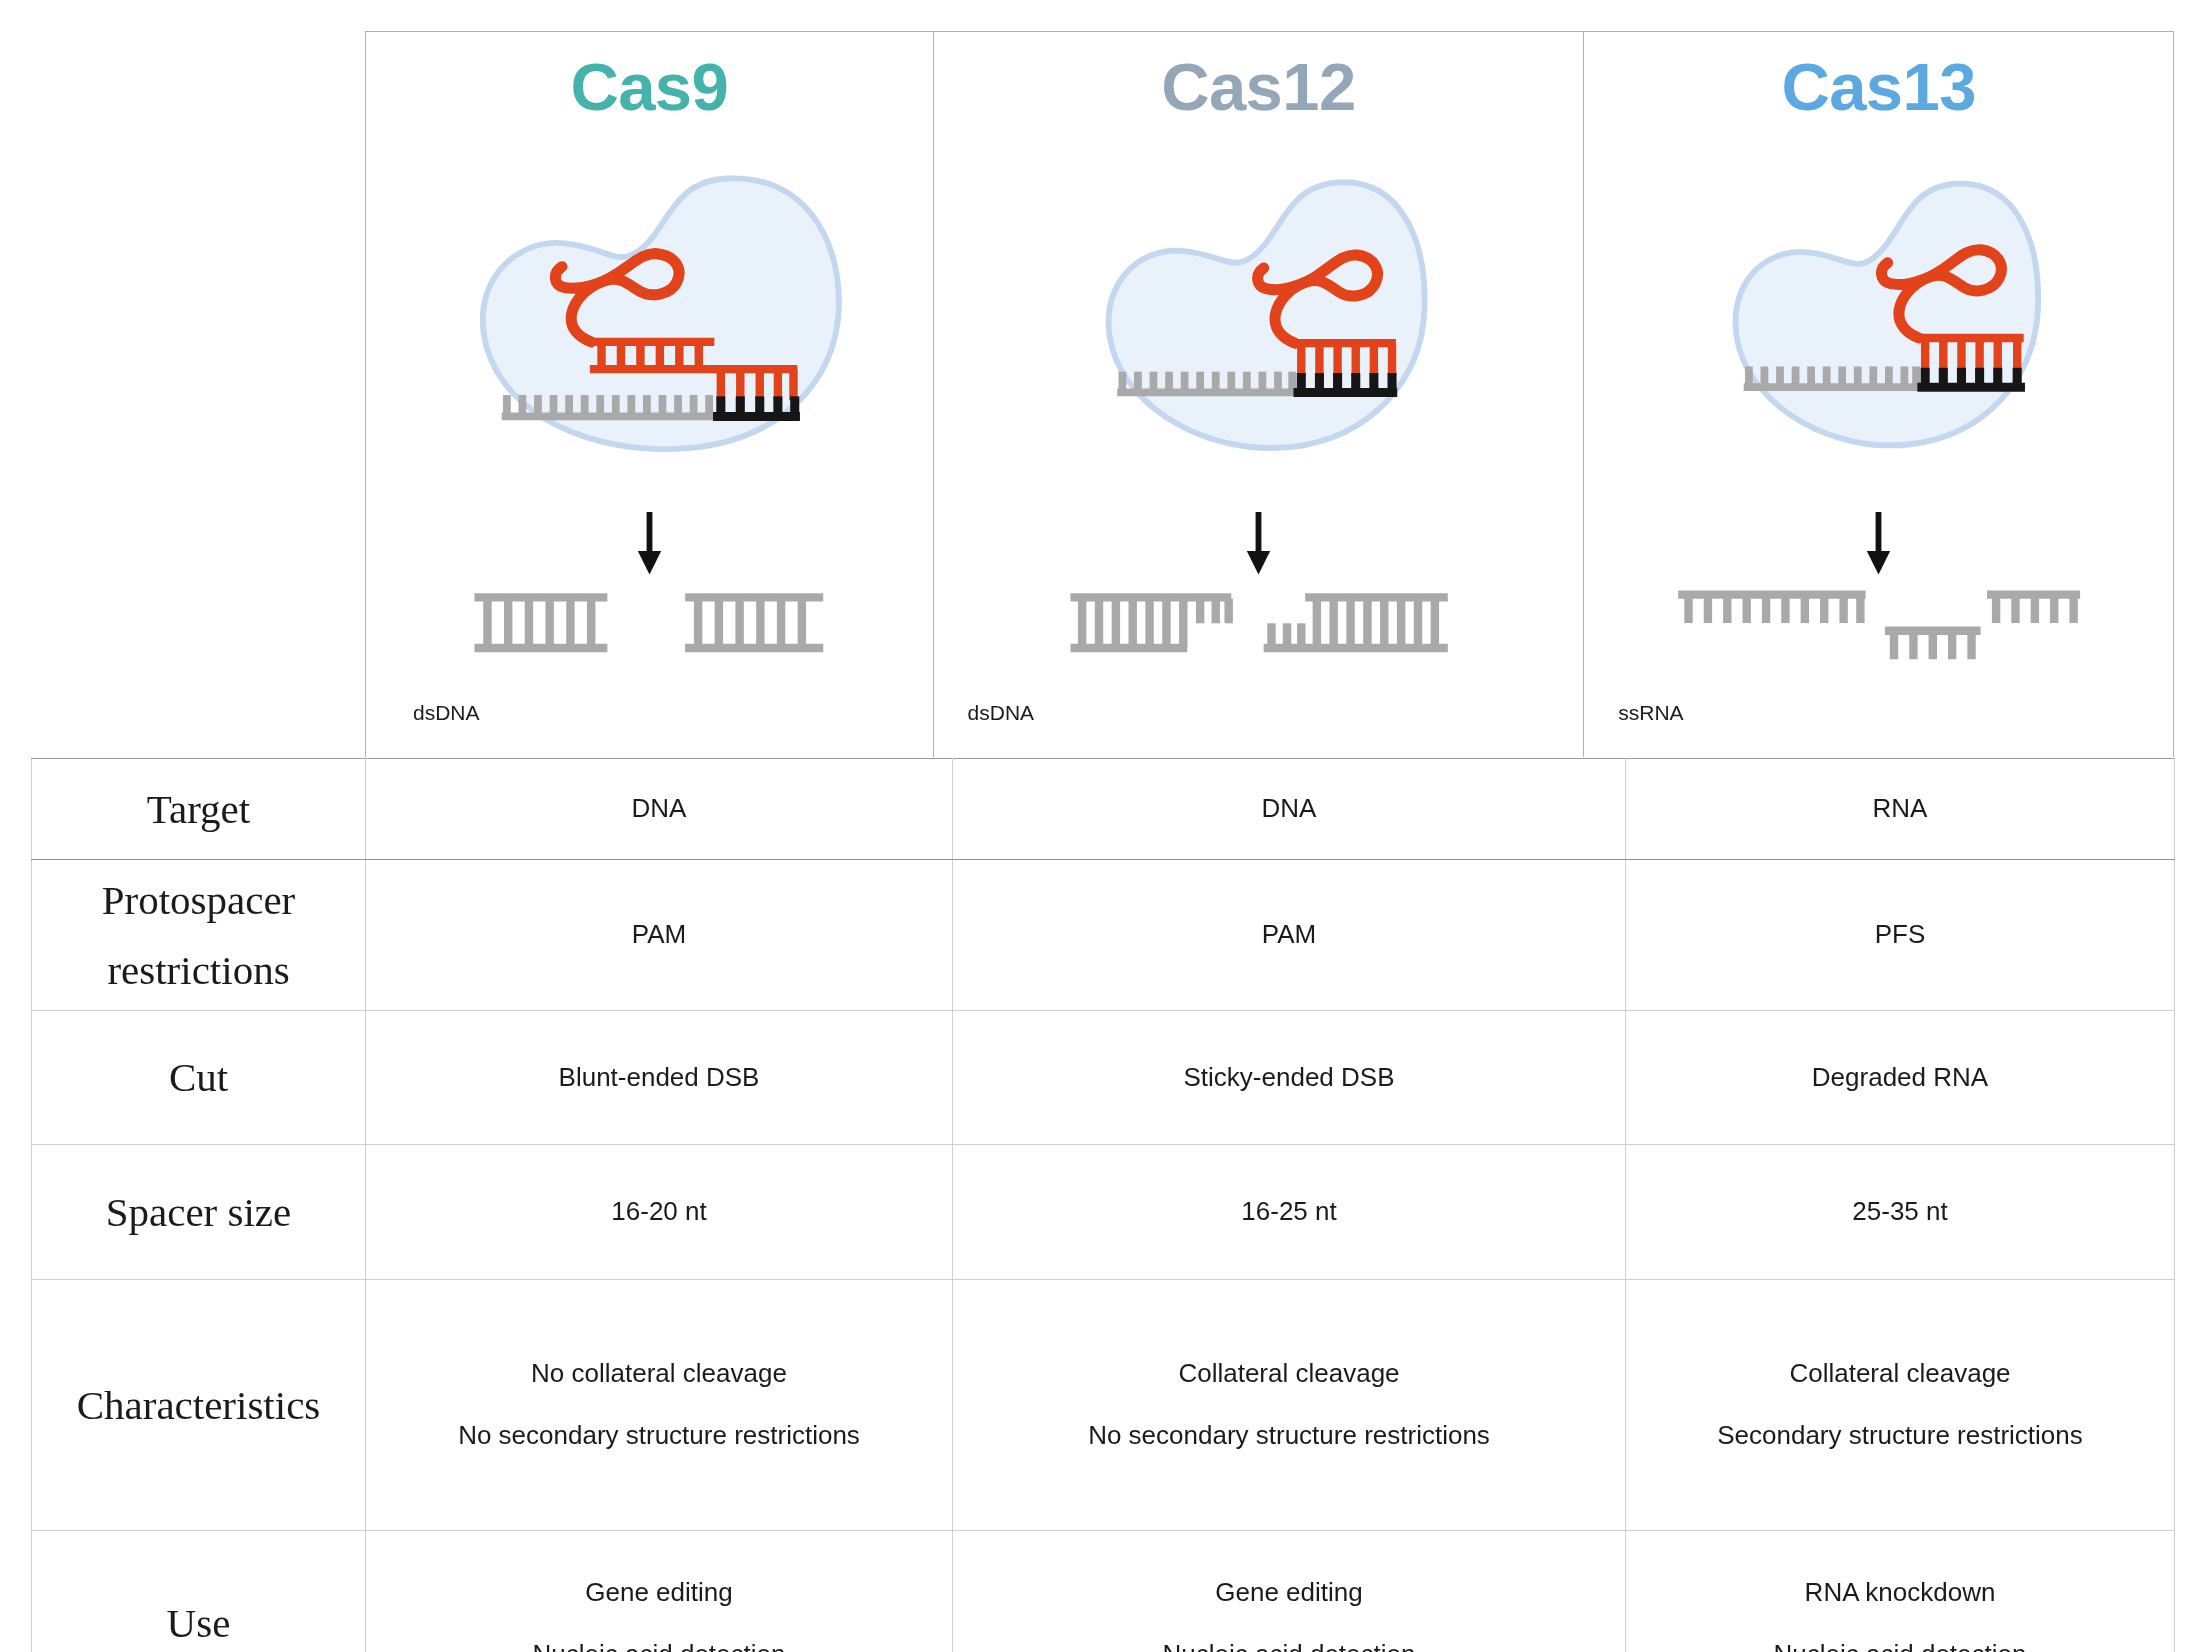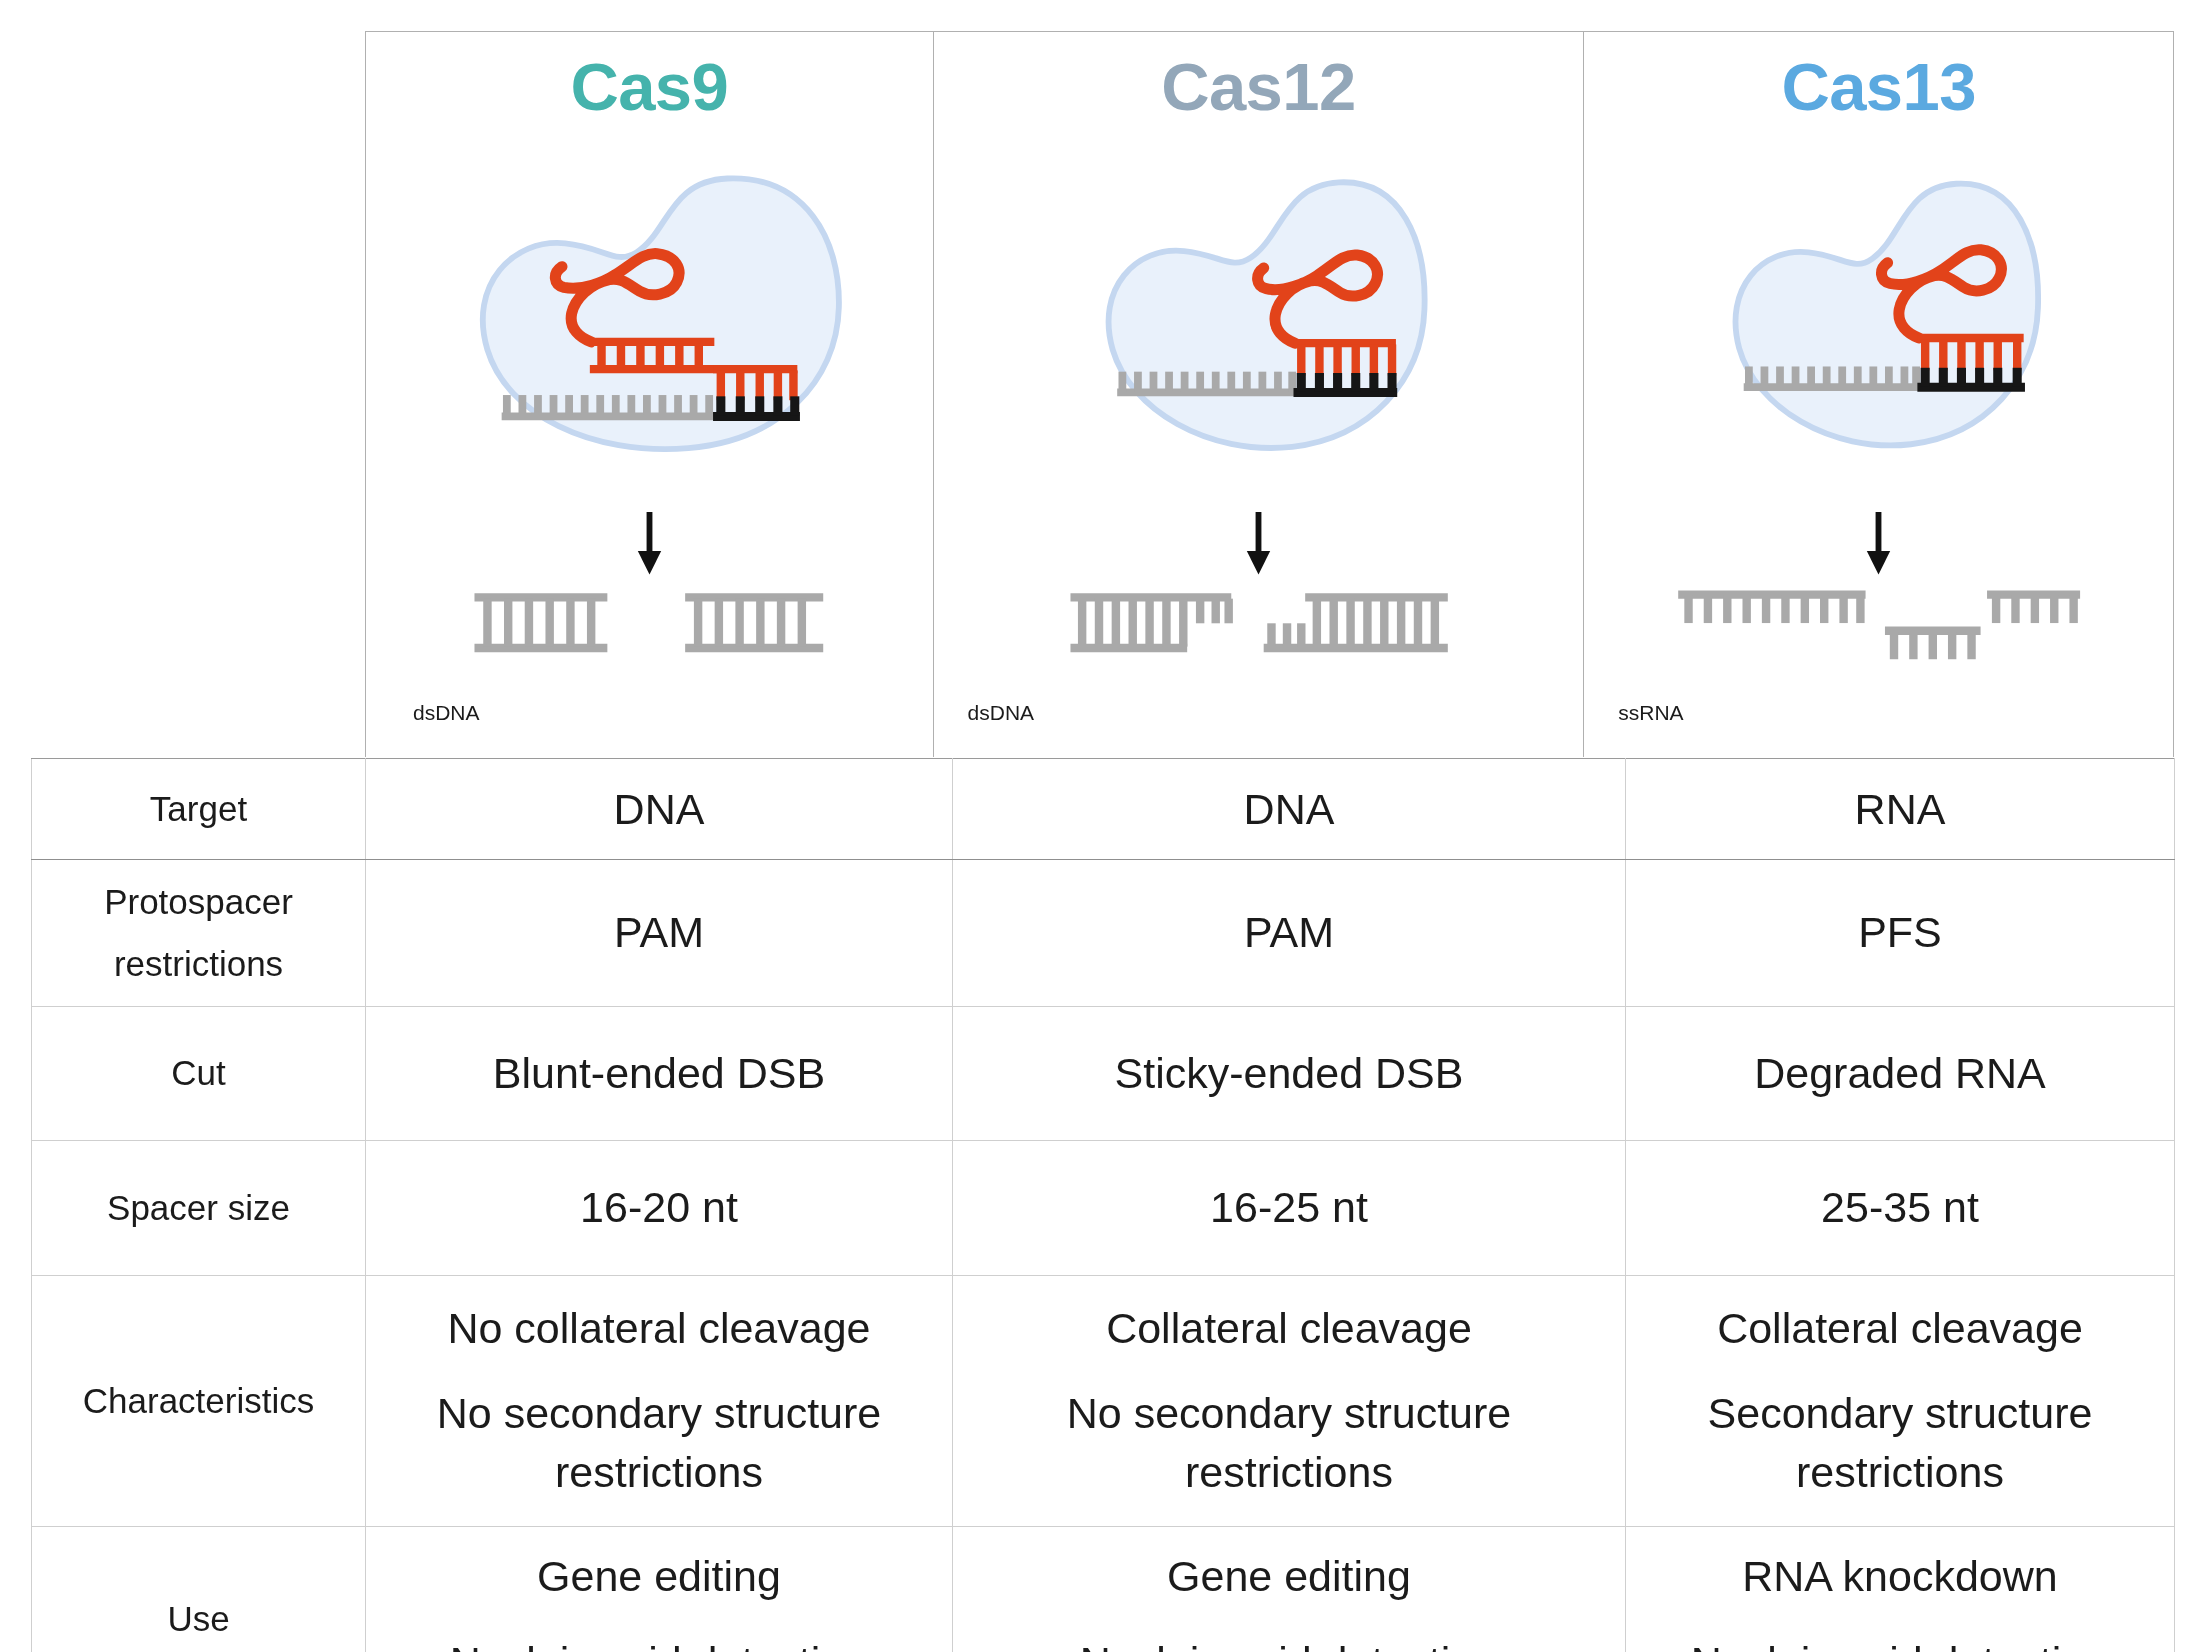--- a/index.html
+++ b/index.html
@@ -53,29 +53,30 @@
   .ctable{
     position:absolute;left:31px;top:758px;
     width:2143px;
     border-collapse:collapse;
     table-layout:fixed;
   }
   .ctable td{
     border:1.3px solid #cfcfcf;
     text-align:center;
     vertical-align:middle;
-    font-size:43px;
+    font-size:26px;
     font-weight:400;
     color:#1b1b1b;
     line-height:1.38;
     padding:11.7px 9px;
   }
   .ctable td.rowhead{
     width:334px;
-    font-size:35px;
+    font-size:41px;
+    font-family:Liberation Serif, serif;
   }
   .ctable col.c-head{width:334px;}
   .ctable col.c-a{width:587px;}
   .ctable col.c-b{width:673px;}
   .ctable col.c-c{width:549px;}
   .ctable tr.r-target td{height:77px;}
   .ctable tr.r-proto td{height:122px;}
   .ctable tr.r-cut td{height:110px;}
   .ctable tr.r-spacer td{height:110px;}
   .ctable tr.r-char td{height:227px;}

